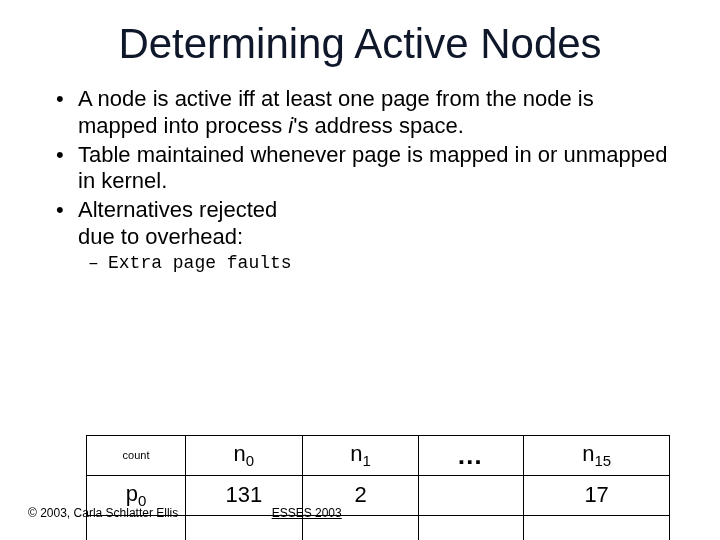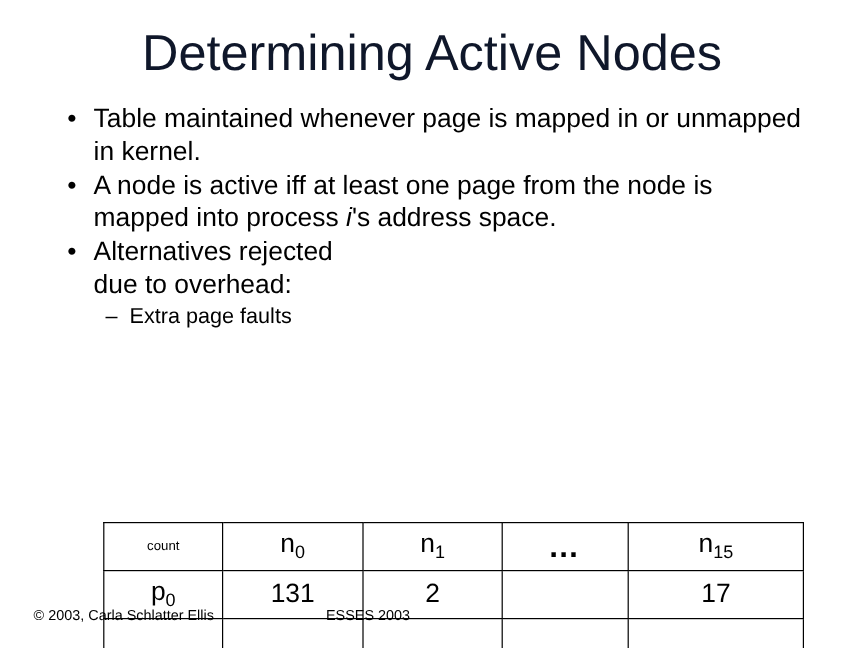--- a/index.html
+++ b/index.html
@@ -31,21 +31,21 @@
     content: "•";
     position: absolute;
     left: 6px;
     top: 0;
     font-size: 22px;
   }
   .it { font-style: italic; }
   .row-flex { display: flex; align-items: flex-start; flex-direction: column; }
   .left-col { width: 235px; flex: 0 0 235px; }
   ul.sub { list-style: none; margin-top: 2px; }
-  ul.sub > li { position: relative; padding-left: 30px; font-size: 18px; }
+  ul.sub > li { position: relative; padding-left: 30px; font-size: 18px; font-family: Liberation Mono, monospace; }
   ul.sub > li::before {
     content: "–";
     position: absolute;
     left: 10px;
     top: 0;
   }
   .table-wrap {
     flex: 1;
     margin-left: 8px;
     margin-top: 3px;
@@ -66,33 +66,33 @@
   .sub-n { font-size: 15px; vertical-align: sub; }
   .ell { font-size: 26px; font-weight: bold; letter-spacing: 3px; }
   .footer {
     position: absolute;
     bottom: 20px;
     left: 28px;
     right: 28px;
     font-size: 12px;
     display: flex;
   }
-  .footer .c { flex: 1; text-align: center; }
+  .footer .c { flex: 1; text-align: center; text-decoration: underline; }
 </style>
 </head>
 <body>
 
 <div class="title">Determining Active Nodes</div>
 
 <div class="body">
   <ul class="top">
-    <li>Table maintained whenever page is mapped in or unmapped in kernel.</li>
     <li>
       <span>A node is active iff at least one page from the node is mapped into process </span><span class="it">i</span><span>'s address space.</span>
     </li>
+    <li>Table maintained whenever page is mapped in or unmapped in kernel.</li>
     <li>
       <div class="row-flex">
         <div class="left-col">
           <span>Alternatives rejected due to overhead:</span>
           <ul class="sub">
             <li>Extra page faults</li>
           </ul>
         </div>
         <div class="table-wrap">
           <table>

